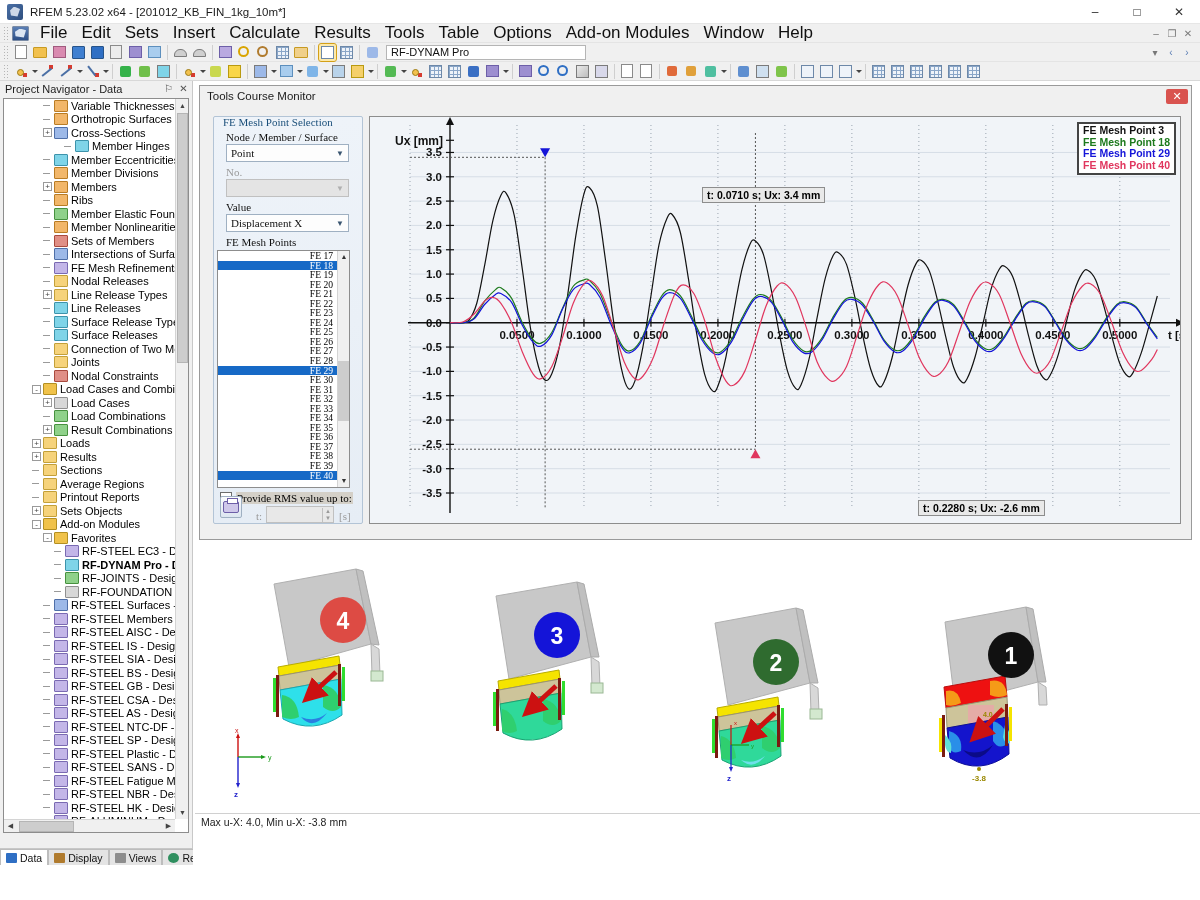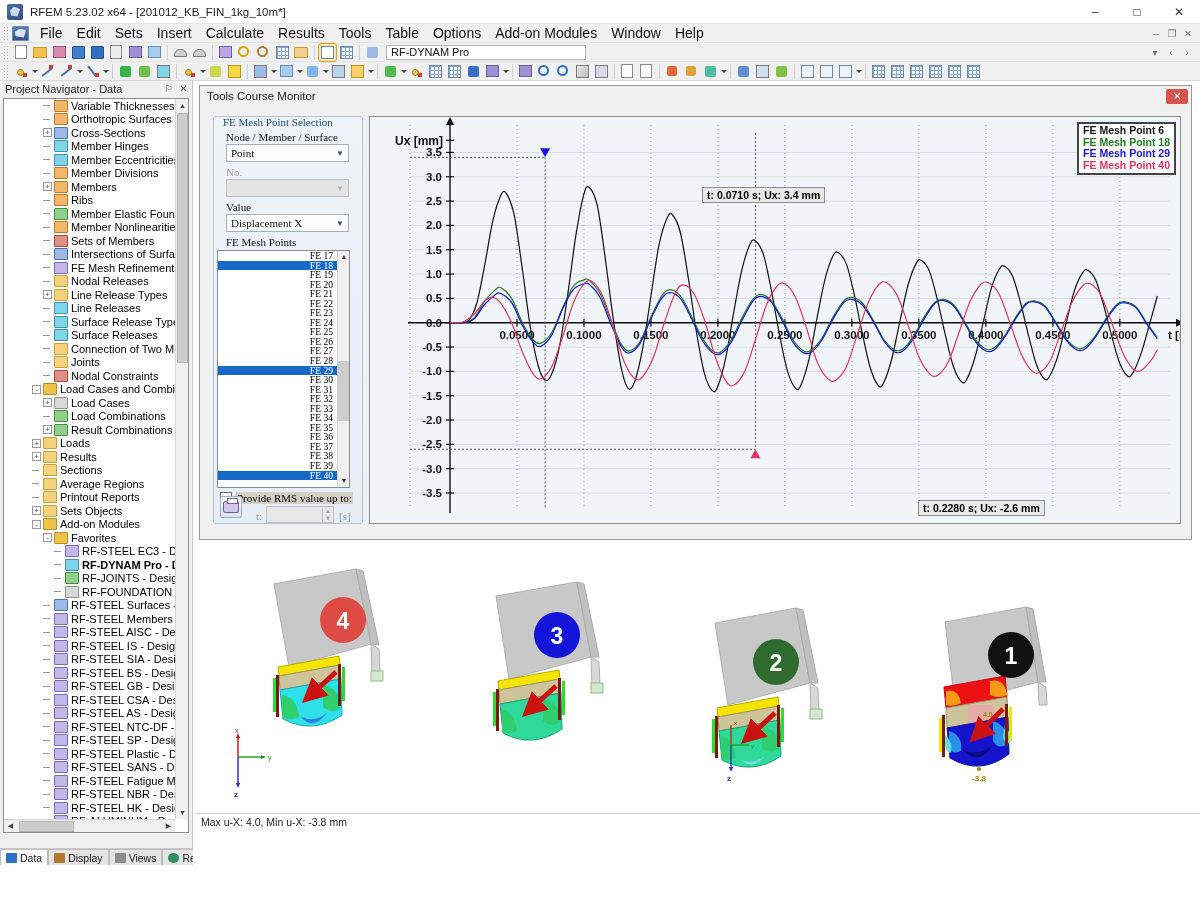--- a/index.html
+++ b/index.html
@@ -45,21 +45,21 @@
     background-size:3px 3px; }
   .menubar .menu-logo{
     width:17px;height:15px;margin-right:4px;border:1px solid #7a8ba5;
     background:linear-gradient(180deg,#5b7fb5,#2d4f86); border-radius:1px;
     position:relative;
   }
   .menubar .menu-logo:after{
     content:"";position:absolute;left:2px;top:2px;right:2px;bottom:2px;
     background:#dbe5f2;clip-path:polygon(0 35%,45% 0,100% 20%,80% 100%,5% 85%);
   }
-  .menuitem { padding:1px 7px; font-size:14px; color:#101010; cursor:default; white-space:nowrap; }
+  .menuitem { padding:1px 7px; font-size:17px; color:#101010; cursor:default; white-space:nowrap; }
   .menubar .mdibtns { margin-left:auto; display:flex; gap:2px; padding-right:5px;
     color:#7a7a7a; font-size:10px; align-items:center; }
   .mdibtn{ width:14px;height:14px;display:flex;align-items:center;justify-content:center;}
 
   
   .toolbar {
     position:absolute; left:0; width:1200px; height:19px;
     background:#f0f0f0; display:flex; align-items:center; gap:0px;
     border-bottom:1px solid #e4e4e4;
   }
@@ -511,21 +511,21 @@
           <div class="tnode" style="padding-left: 39px;">
             <span class="dash"></span>
             <span class="tico ora"></span>
             <span>Orthotropic Surfaces and Me</span>
           </div>
           <div class="tnode" style="padding-left: 39px;">
             <span class="exp">+</span>
             <span class="tico blu"></span>
             <span>Cross-Sections</span>
           </div>
-          <div class="tnode" style="padding-left: 39px;">
+          <div class="tnode" style="padding-left: 60px;">
             <span class="dash"></span>
             <span class="tico cyan"></span>
             <span>Member Hinges</span>
           </div>
           <div class="tnode" style="padding-left: 39px;">
             <span class="dash"></span>
             <span class="tico cyan"></span>
             <span>Member Eccentricities</span>
           </div>
           <div class="tnode" style="padding-left: 39px;">
@@ -1115,21 +1115,21 @@
               <path d="M80.00,205.73 C81.79,205.73 87.59,206.14 90.72,205.73 C93.84,205.32 96.08,206.54 98.75,203.30 C101.43,200.05 104.11,195.59 106.79,186.27 C109.47,176.95 112.15,161.14 114.83,147.35 C117.51,133.57 120.19,115.08 122.87,103.57 C125.55,92.05 128.67,82.81 130.91,78.27 C133.14,73.73 134.03,72.92 136.26,76.32 C138.50,79.73 141.62,86.05 144.30,98.70 C146.98,111.35 149.66,133.57 152.34,152.22 C155.02,170.86 157.70,194.38 160.38,210.59 C163.06,226.81 165.96,240.76 168.42,249.51 C170.87,258.27 172.88,261.92 175.11,263.14 C177.35,264.35 179.36,262.73 181.81,256.81 C184.27,250.89 187.17,241.00 189.85,227.62 C192.53,214.24 195.21,194.78 197.89,176.54 C200.57,158.30 203.25,134.78 205.92,118.16 C208.60,101.54 211.73,84.76 213.96,76.81 C216.19,68.86 217.09,68.46 219.32,70.49 C221.55,72.51 224.68,76.97 227.36,88.97 C230.04,100.97 232.72,123.43 235.40,142.49 C238.08,161.54 240.75,185.05 243.43,203.30 C246.11,221.54 249.02,240.59 251.47,251.95 C253.93,263.30 255.94,269.38 258.17,271.41 C260.40,273.43 262.41,271.00 264.87,264.11 C267.32,257.22 270.23,244.24 272.91,230.05 C275.58,215.86 278.26,196.00 280.94,178.97 C283.62,161.95 286.30,140.86 288.98,127.89 C291.66,114.92 294.79,106.16 297.02,101.14 C299.25,96.11 300.14,95.30 302.38,97.73 C304.61,100.16 307.74,105.03 310.42,115.73 C313.09,126.43 315.77,145.32 318.45,161.95 C321.13,178.57 323.81,199.65 326.49,215.46 C329.17,231.27 331.85,247.08 334.53,256.81 C337.21,266.54 340.33,271.81 342.57,273.84 C344.80,275.86 345.69,274.65 347.92,268.97 C350.16,263.30 353.28,252.35 355.96,239.78 C358.64,227.22 361.32,208.16 364.00,193.57 C366.68,178.97 369.36,163.32 372.04,152.22 C374.72,141.11 377.84,131.62 380.08,126.92 C382.31,122.22 383.20,122.22 385.43,124.00 C387.67,125.78 390.79,129.27 393.47,137.62 C396.15,145.97 398.83,160.73 401.51,174.11 C404.19,187.49 406.87,204.51 409.55,217.89 C412.23,231.27 414.91,245.46 417.58,254.38 C420.26,263.30 423.39,269.14 425.62,271.41 C427.86,273.68 428.75,272.86 430.98,268.00 C433.21,263.14 436.34,253.41 439.02,242.22 C441.70,231.03 444.38,214.24 447.06,200.86 C449.74,187.49 452.42,172.32 455.09,161.95 C457.77,151.57 460.90,142.97 463.13,138.59 C465.36,134.22 466.26,134.22 468.49,135.68 C470.72,137.14 473.85,140.14 476.53,147.35 C479.21,154.57 481.89,167.22 484.57,178.97 C487.25,190.73 489.92,205.73 492.60,217.89 C495.28,230.05 497.96,243.43 500.64,251.95 C503.32,260.46 506.45,266.78 508.68,268.97 C510.91,271.16 511.81,269.78 514.04,265.08 C516.27,260.38 519.40,251.05 522.08,240.76 C524.75,230.46 527.43,215.46 530.11,203.30 C532.79,191.14 535.47,177.27 538.15,167.78 C540.83,158.30 543.96,150.43 546.19,146.38 C548.42,142.32 549.31,142.08 551.55,143.46 C553.78,144.84 556.91,147.92 559.58,154.65 C562.26,161.38 564.94,173.05 567.62,183.84 C570.30,194.62 572.98,208.24 575.66,219.35 C578.34,230.46 581.02,242.86 583.70,250.49 C586.38,258.11 589.50,263.22 591.74,265.08 C593.97,266.95 594.86,265.89 597.09,261.68 C599.33,257.46 602.45,249.11 605.13,239.78 C607.81,230.46 610.49,217.08 613.17,205.73 C615.85,194.38 618.53,180.59 621.21,171.68 C623.89,162.76 627.01,155.95 629.25,152.22 C631.48,148.49 632.37,148.08 634.60,149.30 C636.84,150.51 639.96,153.35 642.64,159.51 C645.32,165.68 648.00,176.30 650.68,186.27 C653.36,196.24 656.04,208.97 658.72,219.35 C661.40,229.73 664.08,241.41 666.75,248.54 C669.43,255.68 672.56,260.54 674.79,262.16 C677.03,263.78 677.92,262.32 680.15,258.27 C682.38,254.22 685.51,246.59 688.19,237.84 C690.87,229.08 693.55,216.35 696.23,205.73 C698.91,195.11 701.58,182.38 704.26,174.11 C706.94,165.84 710.07,159.59 712.30,156.11 C714.53,152.62 715.43,152.05 717.66,153.19 C719.89,154.32 723.02,157.00 725.70,162.92 C728.38,168.84 731.06,179.30 733.74,188.70 C736.42,198.11 739.09,209.70 741.77,219.35 C744.45,229.00 747.13,239.95 749.81,246.59 C752.49,253.24 755.62,257.78 757.85,259.24 C760.08,260.70 760.97,259.24 763.21,255.35 C765.44,251.46 768.57,243.76 771.25,235.89 C773.92,228.03 776.60,217.65 779.28,208.16 C781.96,198.68 785.98,183.84 787.32,178.97" fill="none" stroke="#111111" stroke-width="1.2"></path>
               <path d="M80.00,205.73 C82.23,205.73 89.38,206.54 93.40,205.73 C97.42,204.92 100.54,204.51 104.11,200.86 C107.69,197.22 111.26,188.54 114.83,183.84 C118.40,179.14 122.87,174.84 125.55,172.65 C128.23,170.46 128.23,169.24 130.91,170.70 C133.58,172.16 138.05,175.57 141.62,181.41 C145.19,187.24 148.77,198.84 152.34,205.73 C155.91,212.62 159.93,219.35 163.06,222.76 C166.18,226.16 167.97,227.38 171.09,226.16 C174.22,224.95 178.24,221.30 181.81,215.46 C185.38,209.62 188.96,198.84 192.53,191.14 C196.10,183.43 199.67,173.95 203.25,169.24 C206.82,164.54 211.28,163.89 213.96,162.92 C216.64,161.95 216.64,161.14 219.32,163.41 C222.00,165.68 226.47,169.89 230.04,176.54 C233.61,183.19 237.18,194.78 240.75,203.30 C244.33,211.81 248.35,222.51 251.47,227.62 C254.60,232.73 256.38,234.51 259.51,233.95 C262.64,233.38 266.65,229.89 270.23,224.22 C273.80,218.54 277.37,207.43 280.94,199.89 C284.52,192.35 288.53,183.51 291.66,178.97 C294.79,174.43 296.57,172.65 299.70,172.65 C302.82,172.65 306.84,174.68 310.42,178.97 C313.99,183.27 317.56,191.54 321.13,198.43 C324.70,205.32 328.28,214.41 331.85,220.32 C335.42,226.24 339.44,231.51 342.57,233.95 C345.69,236.38 347.48,236.78 350.60,234.92 C353.73,233.05 357.75,228.43 361.32,222.76 C364.89,217.08 368.47,207.59 372.04,200.86 C375.61,194.14 379.63,186.27 382.75,182.38 C385.88,178.49 387.67,177.27 390.79,177.51 C393.92,177.76 397.94,179.78 401.51,183.84 C405.08,187.89 408.65,195.35 412.23,201.84 C415.80,208.32 419.37,217.41 422.94,222.76 C426.52,228.11 430.53,232.24 433.66,233.95 C436.79,235.65 438.57,235.24 441.70,232.97 C444.82,230.70 448.84,225.84 452.42,220.32 C455.99,214.81 459.56,205.97 463.13,199.89 C466.70,193.81 470.72,187.08 473.85,183.84 C476.97,180.59 478.76,180.03 481.89,180.43 C485.01,180.84 489.03,182.46 492.60,186.27 C496.18,190.08 499.75,197.22 503.32,203.30 C506.89,209.38 510.47,217.81 514.04,222.76 C517.61,227.70 521.63,231.43 524.75,232.97 C527.88,234.51 529.67,234.27 532.79,232.00 C535.92,229.73 539.94,224.70 543.51,219.35 C547.08,214.00 550.65,205.57 554.23,199.89 C557.80,194.22 561.82,188.22 564.94,185.30 C568.07,182.38 569.86,181.97 572.98,182.38 C576.11,182.78 580.13,184.08 583.70,187.73 C587.27,191.38 590.84,198.51 594.42,204.27 C597.99,210.03 601.56,217.65 605.13,222.27 C608.70,226.89 612.72,230.54 615.85,232.00 C618.97,233.46 620.76,233.22 623.89,231.03 C627.01,228.84 631.03,223.89 634.60,218.86 C638.18,213.84 641.75,206.30 645.32,200.86 C648.89,195.43 652.91,189.11 656.04,186.27 C659.16,183.43 660.95,183.43 664.08,183.84 C667.20,184.24 671.22,185.22 674.79,188.70 C678.36,192.19 681.94,199.24 685.51,204.76 C689.08,210.27 692.65,217.41 696.23,221.78 C699.80,226.16 703.82,229.65 706.94,231.03 C710.07,232.41 711.86,232.16 714.98,230.05 C718.11,227.95 722.13,223.24 725.70,218.38 C729.27,213.51 732.84,206.05 736.42,200.86 C739.99,195.68 744.01,189.92 747.13,187.24 C750.26,184.57 752.04,184.41 755.17,184.81 C758.30,185.22 762.31,186.19 765.89,189.68 C769.46,193.16 773.03,200.62 776.60,205.73 C780.18,210.84 785.53,217.89 787.32,220.32" fill="none" stroke="#1d7a1d" stroke-width="1.2"></path>
               <path d="M80.00,205.73 C82.23,205.73 89.38,206.38 93.40,205.73 C97.42,205.08 100.54,204.92 104.11,201.84 C107.69,198.76 111.26,191.30 114.83,187.24 C118.40,183.19 122.87,179.30 125.55,177.51 C128.23,175.73 128.23,175.24 130.91,176.54 C133.58,177.84 138.05,180.03 141.62,185.30 C145.19,190.57 148.77,201.51 152.34,208.16 C155.91,214.81 159.93,221.70 163.06,225.19 C166.18,228.68 167.97,230.30 171.09,229.08 C174.22,227.86 178.24,224.05 181.81,217.89 C185.38,211.73 188.96,199.65 192.53,192.11 C196.10,184.57 199.67,176.86 203.25,172.65 C206.82,168.43 211.28,167.70 213.96,166.81 C216.64,165.92 216.64,165.03 219.32,167.30 C222.00,169.57 226.47,173.86 230.04,180.43 C233.61,187.00 237.18,198.43 240.75,206.70 C244.33,214.97 248.35,225.19 251.47,230.05 C254.60,234.92 256.38,236.54 259.51,235.89 C262.64,235.24 266.65,231.84 270.23,226.16 C273.80,220.49 277.37,209.30 280.94,201.84 C284.52,194.38 288.53,185.78 291.66,181.41 C294.79,177.03 296.57,175.57 299.70,175.57 C302.82,175.57 306.84,177.19 310.42,181.41 C313.99,185.62 317.56,193.97 321.13,200.86 C324.70,207.76 328.28,216.92 331.85,222.76 C335.42,228.59 339.44,233.54 342.57,235.89 C345.69,238.24 347.48,238.65 350.60,236.86 C353.73,235.08 357.75,230.78 361.32,225.19 C364.89,219.59 368.47,210.11 372.04,203.30 C375.61,196.49 379.63,188.30 382.75,184.32 C385.88,180.35 387.67,179.30 390.79,179.46 C393.92,179.62 397.94,181.24 401.51,185.30 C405.08,189.35 408.65,197.14 412.23,203.78 C415.80,210.43 419.37,219.84 422.94,225.19 C426.52,230.54 430.53,234.27 433.66,235.89 C436.79,237.51 438.57,237.19 441.70,234.92 C444.82,232.65 448.84,227.78 452.42,222.27 C455.99,216.76 459.56,208.00 463.13,201.84 C466.70,195.68 470.72,188.54 473.85,185.30 C476.97,182.05 478.76,181.89 481.89,182.38 C485.01,182.86 489.03,184.49 492.60,188.22 C496.18,191.95 499.75,198.76 503.32,204.76 C506.89,210.76 510.47,219.19 514.04,224.22 C517.61,229.24 521.63,233.30 524.75,234.92 C527.88,236.54 529.67,236.22 532.79,233.95 C535.92,231.68 539.94,226.65 543.51,221.30 C547.08,215.95 550.65,207.68 554.23,201.84 C557.80,196.00 561.82,189.35 564.94,186.27 C568.07,183.19 569.86,182.86 572.98,183.35 C576.11,183.84 580.13,185.46 583.70,189.19 C587.27,192.92 590.84,199.89 594.42,205.73 C597.99,211.57 601.56,219.51 605.13,224.22 C608.70,228.92 612.72,232.49 615.85,233.95 C618.97,235.41 620.76,235.24 623.89,232.97 C627.01,230.70 631.03,225.43 634.60,220.32 C638.18,215.22 641.75,207.84 645.32,202.32 C648.89,196.81 652.91,190.16 656.04,187.24 C659.16,184.32 660.95,184.41 664.08,184.81 C667.20,185.22 671.22,186.19 674.79,189.68 C678.36,193.16 681.94,200.14 685.51,205.73 C689.08,211.32 692.65,218.70 696.23,223.24 C699.80,227.78 703.82,231.51 706.94,232.97 C710.07,234.43 711.86,234.19 714.98,232.00 C718.11,229.81 722.13,224.78 725.70,219.84 C729.27,214.89 732.84,207.59 736.42,202.32 C739.99,197.05 744.01,190.97 747.13,188.22 C750.26,185.46 752.04,185.38 755.17,185.78 C758.30,186.19 762.31,187.16 765.89,190.65 C769.46,194.14 773.03,201.51 776.60,206.70 C780.18,211.89 785.53,219.27 787.32,221.78" fill="none" stroke="#1414d8" stroke-width="1.2"></path>
               <path d="M80.00,205.73 C82.23,205.57 89.38,206.22 93.40,204.76 C97.42,203.30 100.54,200.46 104.11,196.97 C107.69,193.49 111.70,186.59 114.83,183.84 C117.96,181.08 120.19,180.03 122.87,180.43 C125.55,180.84 127.78,182.05 130.91,186.27 C134.03,190.49 138.05,197.62 141.62,205.73 C145.19,213.84 148.77,226.41 152.34,234.92 C155.91,243.43 159.93,252.35 163.06,256.81 C166.18,261.27 167.97,262.89 171.09,261.68 C174.22,260.46 178.24,256.41 181.81,249.51 C185.38,242.62 188.96,230.86 192.53,220.32 C196.10,209.78 199.67,195.19 203.25,186.27 C206.82,177.35 210.84,170.46 213.96,166.81 C217.09,163.16 218.87,162.35 222.00,164.38 C225.13,166.41 229.14,171.27 232.72,178.97 C236.29,186.68 239.86,199.65 243.43,210.59 C247.01,221.54 250.58,236.14 254.15,244.65 C257.72,253.16 261.74,259.24 264.87,261.68 C267.99,264.11 269.78,262.89 272.91,259.24 C276.03,255.59 280.05,248.70 283.62,239.78 C287.19,230.86 290.77,216.27 294.34,205.73 C297.91,195.19 301.93,182.86 305.06,176.54 C308.18,170.22 309.97,167.78 313.09,167.78 C316.22,167.78 320.24,170.62 323.81,176.54 C327.38,182.46 330.96,192.76 334.53,203.30 C338.10,213.84 341.67,229.65 345.25,239.78 C348.82,249.92 352.84,259.41 355.96,264.11 C359.09,268.81 360.87,269.62 364.00,268.00 C367.13,266.38 371.14,261.92 374.72,254.38 C378.29,246.84 381.86,233.70 385.43,222.76 C389.01,211.81 392.58,197.62 396.15,188.70 C399.72,179.78 403.74,172.89 406.87,169.24 C409.99,165.59 411.78,164.95 414.91,166.81 C418.03,168.68 422.05,173.14 425.62,180.43 C429.19,187.73 432.77,199.89 436.34,210.59 C439.91,221.30 443.48,236.14 447.06,244.65 C450.63,253.16 454.65,258.59 457.77,261.68 C460.90,264.76 462.69,265.16 465.81,263.14 C468.94,261.11 472.96,257.05 476.53,249.51 C480.10,241.97 483.67,228.43 487.25,217.89 C490.82,207.35 494.39,194.62 497.96,186.27 C501.53,177.92 505.55,171.19 508.68,167.78 C511.81,164.38 513.59,163.97 516.72,165.84 C519.84,167.70 523.86,171.92 527.43,178.97 C531.01,186.03 534.58,198.03 538.15,208.16 C541.72,218.30 545.30,231.68 548.87,239.78 C552.44,247.89 556.46,253.73 559.58,256.81 C562.71,259.89 564.50,260.30 567.62,258.27 C570.75,256.24 574.77,251.78 578.34,244.65 C581.91,237.51 585.48,225.35 589.06,215.46 C592.63,205.57 596.20,193.24 599.77,185.30 C603.35,177.35 607.36,171.03 610.49,167.78 C613.62,164.54 615.40,164.22 618.53,165.84 C621.65,167.46 625.67,170.86 629.25,177.51 C632.82,184.16 636.39,196.00 639.96,205.73 C643.53,215.46 647.11,227.95 650.68,235.89 C654.25,243.84 658.27,250.16 661.40,253.41 C664.52,256.65 666.31,256.97 669.43,255.35 C672.56,253.73 676.58,250.32 680.15,243.68 C683.72,237.03 687.30,225.03 690.87,215.46 C694.44,205.89 698.01,193.97 701.58,186.27 C705.16,178.57 709.18,172.49 712.30,169.24 C715.43,166.00 717.21,165.27 720.34,166.81 C723.47,168.35 727.48,172.00 731.06,178.49 C734.63,184.97 738.20,196.32 741.77,205.73 C745.35,215.14 748.92,227.22 752.49,234.92 C756.06,242.62 760.08,248.86 763.21,251.95 C766.33,255.03 768.12,255.03 771.25,253.41 C774.37,251.78 779.28,245.70 781.96,242.22 C784.64,238.73 786.43,234.11 787.32,232.49" fill="none" stroke="#e0365e" stroke-width="1.2"></path>
             </g>
             <polygon points="170.1132075471698,31.324324324324323 180.1132075471698,31.324324324324323 175.1132075471698,40.32432432432432" fill="#1414d8"></polygon>
             <polygon points="380.433962264151,341.21621621621625 390.433962264151,341.21621621621625 385.433962264151,332.21621621621625" fill="#e0365e"></polygon>
           </svg>
 
         <div class="legend" style="right:4px; top:5px;">
-          <div style="color:#111111">FE Mesh Point 6</div>
+          <div style="color:#111111">FE Mesh Point 3</div>
           <div style="color:#1d7a1d">FE Mesh Point 18</div>
           <div style="color:#1414d8">FE Mesh Point 29</div>
           <div style="color:#e0365e">FE Mesh Point 40</div>
         </div>
 
         <div class="tip" style="left:332px; top:70px;">t: 0.0710 s; Ux: 3.4 mm</div>
         <div class="tip" style="left:548px; top:383px;">t: 0.2280 s; Ux: -2.6 mm</div>
       </div>
 
     </div>

